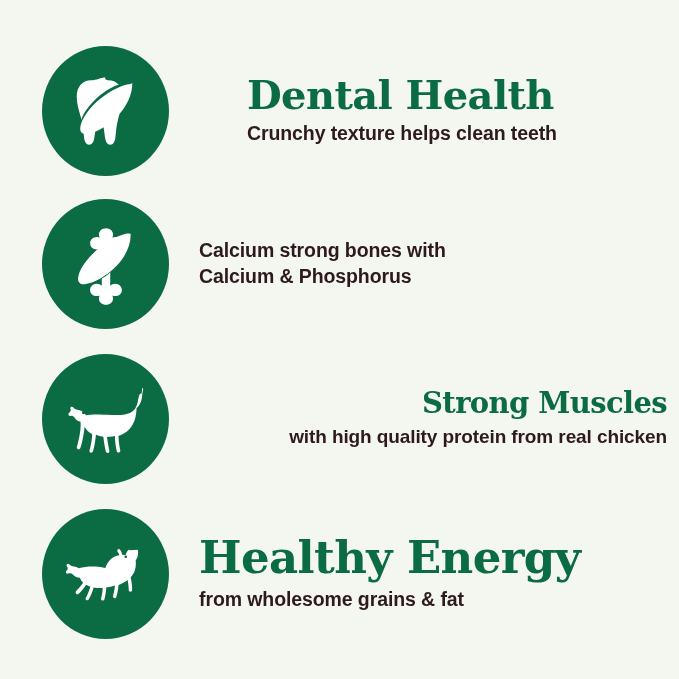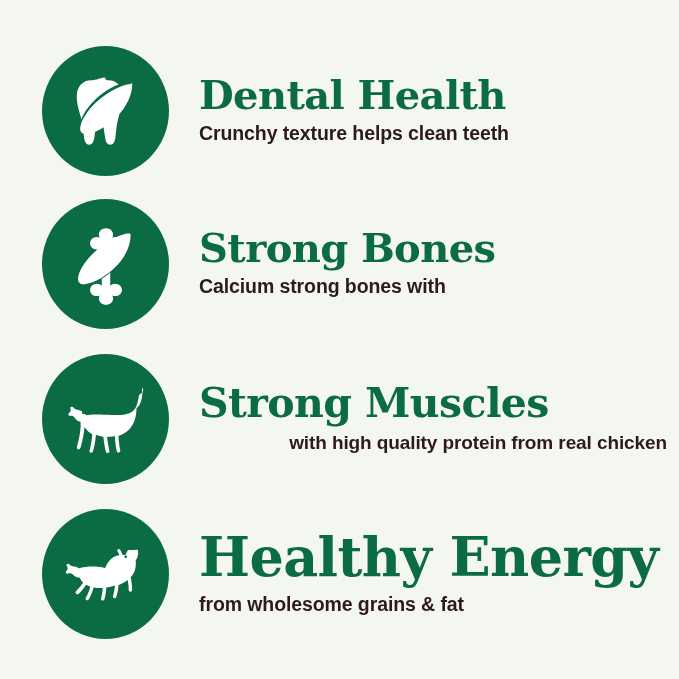--- a/index.html
+++ b/index.html
@@ -21,21 +21,21 @@
     box-sizing: border-box;
   }
   .benefit-row {
     position: absolute;
     left: 0;
     width: 679px;
     height: 155px;
     display: flex;
     align-items: center;
   }
-  .benefit-row[data-row="0"] { top: 33px; }
+  .benefit-row[data-row="0"] { top: 33px; gap: 48px; }
   .benefit-row[data-row="1"] { top: 186px; }
   .benefit-row[data-row="2"] { top: 341px; }
   .benefit-row[data-row="3"] { top: 496px; }
 
   .icon-badge {
     flex: 0 0 auto;
     width: 127px;
     height: 130px;
     margin-left: 42px;
     border-radius: 50%;
@@ -72,22 +72,22 @@
     line-height: 1.33;
     margin: 0;
     letter-spacing: -0.1px;
   }
   .benefit-desc .line {
     display: block;
     white-space: nowrap;
   }
   
   .benefit-row[data-row="2"] .benefit-desc { font-size: 19px; text-align: right; }
-  .benefit-row[data-row="2"] .benefit-title { font-size: 41px; }
-  .benefit-row[data-row="3"] .benefit-title { font-size: 54px; }
+  .benefit-row[data-row="2"] .benefit-title { font-size: 29px; text-align: right; }
+  .benefit-row[data-row="3"] .benefit-title { font-size: 45px; }
 </style>
 </head>
 <body>
 
 <div id="benefits-panel">
 
   <div class="benefit-row" data-row="0">
     <div class="icon-badge">
       <svg viewBox="0 0 100 100" aria-hidden="true">
         <g fill="#ffffff">
@@ -117,23 +117,23 @@
         <g fill="#ffffff">
 
           <path d="M50 8.5c-4.6 0-8.3 3.3-8.3 7.4 0 1.3.4 2.5 1 3.6-1-.5-2.2-.8-3.4-.8-4.3 0-7.8 3.2-7.8 7.2s3.5 7.2 7.8 7.2c2.3 0 4.4-.9 5.8-2.4v44.6c-1.4-1.5-3.5-2.4-5.8-2.4-4.3 0-7.8 3.2-7.8 7.2s3.5 7.2 7.8 7.2c1.2 0 2.4-.3 3.4-.8-.6 1.1-1 2.3-1 3.6 0 4.1 3.7 7.4 8.3 7.4s8.3-3.3 8.3-7.4c0-1.3-.4-2.5-1-3.6 1 .5 2.2.8 3.4.8 4.3 0 7.8-3.2 7.8-7.2s-3.5-7.2-7.8-7.2c-2.3 0-4.4.9-5.8 2.4V30.7c1.4 1.5 3.5 2.4 5.8 2.4 4.3 0 7.8-3.2 7.8-7.2s-3.5-7.2-7.8-7.2c-1.2 0-2.4.3-3.4.8.6-1.1 1-2.3 1-3.6 0-4.1-3.7-7.4-8.3-7.4z"></path>
 
           <path d="M76 17.5c1 11-4.5 25.5-15 36.5-10.2 10.7-23 18.5-33.5 20.5-2.5.5-4.6.4-6-.3-2.2-1-3.3-3-3.3-5.7 0-8.5 7.5-20.5 19-31C51 26 66 18 74 16.7c1 -.2 1.8 .1 2 .8z" fill="#0b6b42"></path>
           <path d="M78.5 13.5c1.2 12.3-5 27.3-16.4 38.9C50.4 64.3 36.4 71.9 26.3 73.4c-2.4.4-4.4.2-5.8-.5-2-1-3-2.9-3-5.4 0-8.4 7.6-20.6 19.2-31.4 11.8-11 26.8-19.2 36.2-21.2 2.2-.5 4-.5 5.1 0 .3.2.5.4.5.6z"></path>
         </g>
       </svg>
     </div>
     <div class="benefit-text">
-      <h2 class="benefit-title">Strong Bones</h2>
       <p class="benefit-desc">
         <span class="line">Calcium strong bones with</span>
+        <span class="line">Calcium &amp; Phosphorus</span>
       </p>
     </div>
   </div>
 
   <div class="benefit-row" data-row="2">
     <div class="icon-badge">
       <svg viewBox="0 0 100 100" aria-hidden="true">
         <g fill="#ffffff">
           <path d="M91.5 20.5c-1.1-.6-2.1.2-2.6 1.3-1 2.3-1.4 5.4-2.1 8.6-.8 3.6-2.1 6.8-4.3 9.2-2.6 2.9-6.3 4.5-10.6 5.2-4.6.8-9.9.7-15.1.5-6.4-.2-12.7-.6-18.2-.6-4.7 0-8.8.3-12.1 1-.6-1.6-1.6-3-3-4-1.6-1.2-3.6-1.9-5.9-2.3-1.4-.3-2.6-.6-3.6-1.1-.9-.5-1.6-1.1-2.2-1.9-.6-.8-1.6-1-2.4-.5-.8.5-1.1 1.5-.7 2.3.4.9.4 1.8.1 2.6-.3.8-.9 1.5-1.6 2-.9.6-1.2 1.8-.6 2.7.4.7 1.2 1 2 .9 1.1-.2 2.2-.1 3.1.3.9.4 1.6 1.1 2.1 2 .6 1.1 1.4 2 2.4 2.7 1.2.9 2.6 1.4 4.2 1.7.3 3.2.2 6.8-.3 10.6-.5 4.2-1.4 8.6-2.4 12.8-.5 2.2-1.1 4.3-1.6 6.2-.3 1.2.4 2.4 1.6 2.6 1.1.2 2.2-.5 2.5-1.6.6-2 1.2-4.2 1.8-6.5 1.1-4.4 2.1-9 2.6-13.5.2-1.5.3-3 .4-4.4 1.9 2.8 4.3 5.3 7.2 7.4.6.4 1.2.8 1.8 1.2-.2 4-.9 8.5-1.8 12.8-.4 2.1-.9 4.1-1.4 5.9-.3 1.2.4 2.4 1.6 2.6 1.1.2 2.2-.5 2.5-1.6.5-1.9 1-4 1.5-6.2.9-4.3 1.6-8.9 1.9-13.1 2.7 1.2 5.6 2 8.6 2.4.4 3.6 1 7.7 1.7 11.5.4 2.1.8 4 1.2 5.7.3 1.2 1.4 1.9 2.5 1.6 1.2-.2 1.9-1.4 1.6-2.6-.4-1.6-.8-3.5-1.1-5.4-.7-3.6-1.2-7.4-1.6-10.6 1.3 0 2.6-.1 3.9-.2 1.8-.2 3.5-.4 5.2-.8.1 3.8.5 8 1.1 11.8.3 2.1.7 4 1.1 5.7.3 1.2 1.4 1.9 2.5 1.6 1.2-.2 1.9-1.4 1.6-2.6-.4-1.6-.7-3.4-1-5.3-.6-3.7-1-7.8-1.1-11.4 3.3-1.1 6.3-2.6 9-4.6 4-3 7.1-7 9.1-11.9 1.9-4.6 2.8-9.9 2.9-15.8 1.6-1.3 2.9-2.9 3.9-4.8 1.3-2.5 2-5.3 2.4-8 .5-3.3.6-6.3 1.3-8.1.4-1.1 0-2.2-1-2.7z"></path>
           <path d="M24 44.5c1.1 0 2-.9 2-2s-.9-2-2-2-2 .9-2 2 .9 2 2 2z" fill="#0b6b42"></path>

